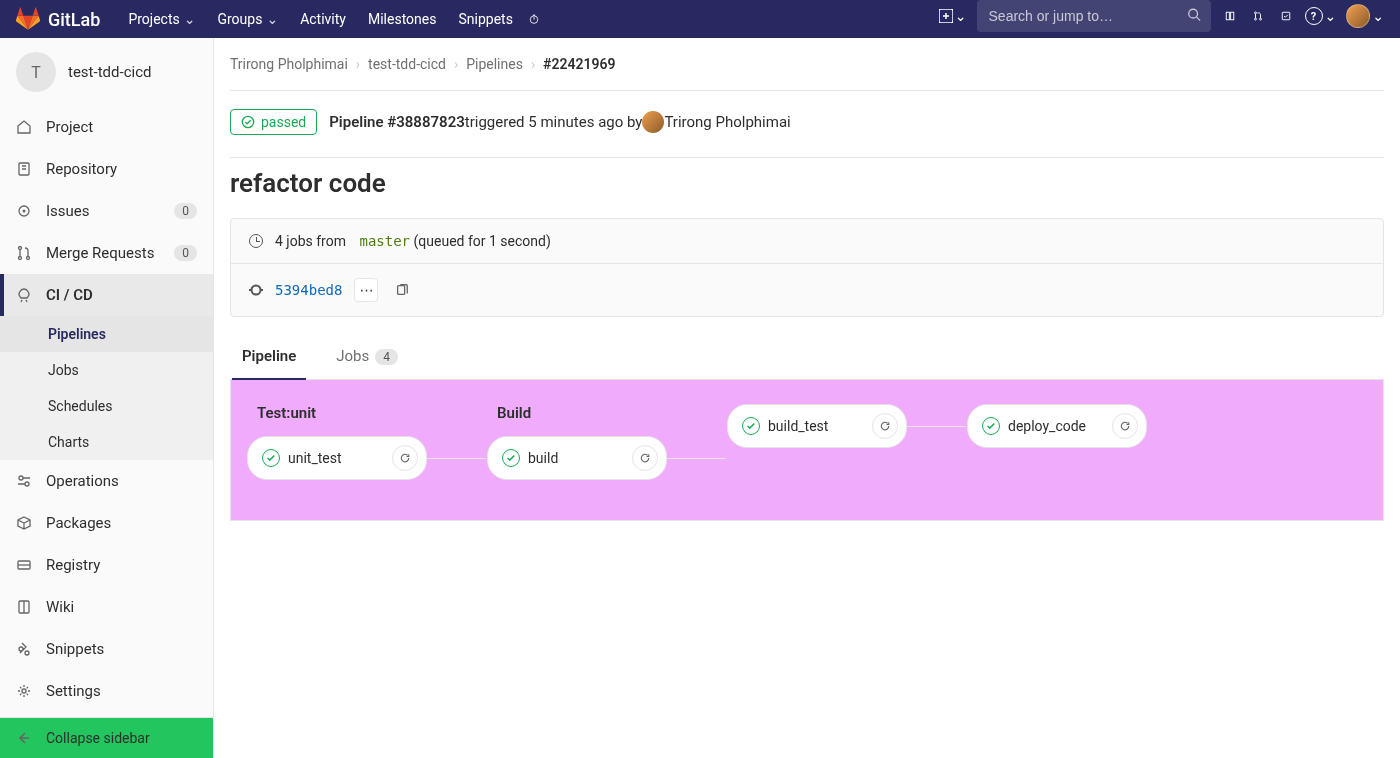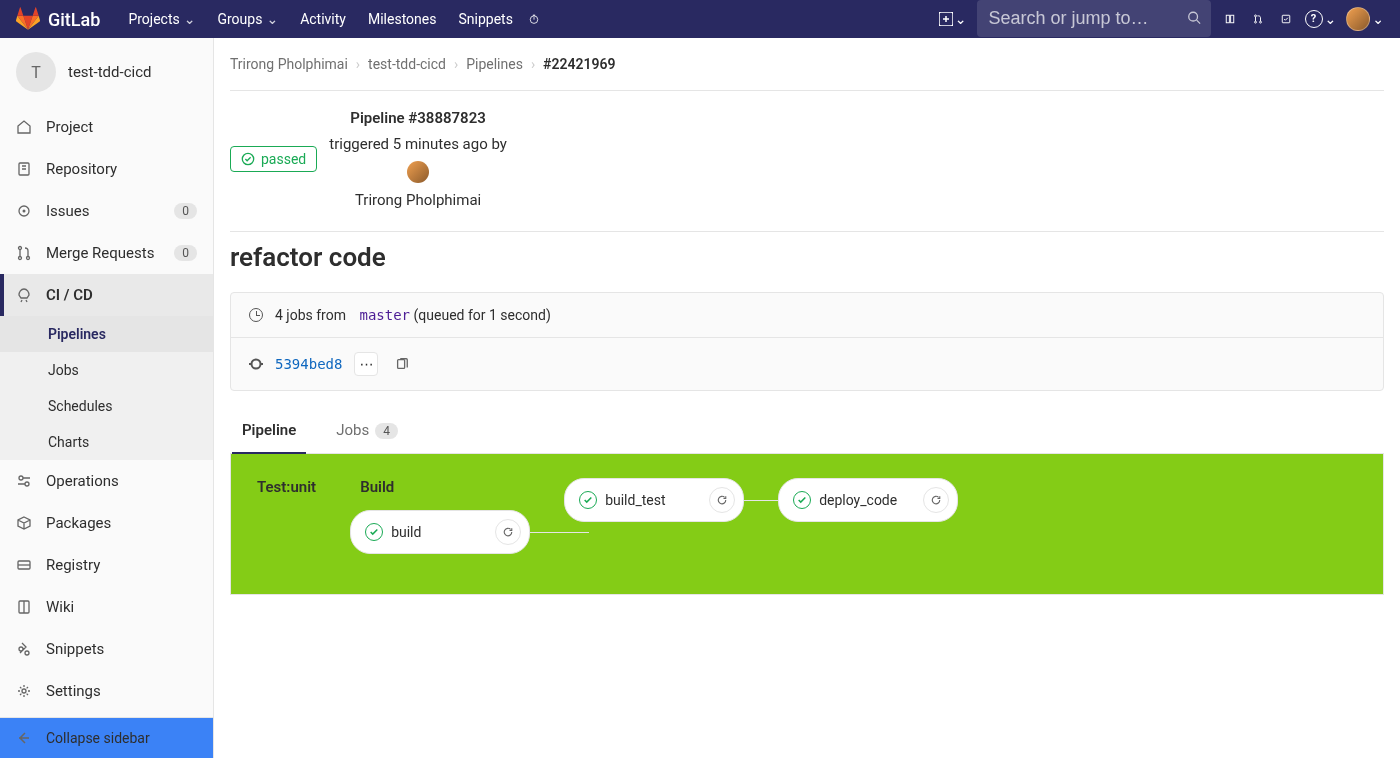--- a/index.html
+++ b/index.html
@@ -8,21 +8,21 @@
 
 .navbar { height: 38px; background: #292961; display: flex; align-items: flex-start; padding: 0 16px; color: #fff; }
 .navbar-left { display: flex; align-items: center; gap: 2px; }
 .logo { display: flex; align-items: center; gap: 8px; margin-right: 16px; }
 .logo svg { width: 24px; height: 24px; }
 .logo-text { font-size: 18px; font-weight: 500; }
 .nav-item { padding: 0 10px; height: 38px; display: flex; align-items: center; font-size: 14px; cursor: pointer; }
 .nav-item .chev { margin-left: 4px; opacity: 0.8; }
 .navbar-right { margin-left: auto; display: flex; align-items: center; gap: 10px; }
 .search-box { position: relative; }
-.search-box input { background: rgba(255,255,255,0.12); border: none; border-radius: 4px; padding: 8px 36px 8px 12px; color: #fff; width: 234px; font-size: 18px; }
+.search-box input { background: rgba(255,255,255,0.12); border: none; border-radius: 4px; padding: 8px 36px 8px 12px; color: #fff; width: 234px; font-size: 14px; }
 .search-box input::placeholder { color: rgba(255,255,255,0.7); }
 .search-box .search-icon { position: absolute; right: 10px; top: 50%; transform: translateY(-50%); opacity: 0.7; }
 .nav-icon { width: 18px; height: 18px; display: flex; align-items: center; justify-content: center; cursor: pointer; padding: 4px; }
 .avatar { width: 24px; height: 24px; border-radius: 50%; background: linear-gradient(135deg,#f0a050,#8b5a2b); border: 1px solid rgba(255,255,255,0.3); }
 .help-circle { width: 18px; height: 18px; border: 1.5px solid #fff; border-radius: 50%; display: flex; align-items: center; justify-content: center; font-size: 11px; font-weight: bold; }
 .dropdown-group { display: flex; align-items: center; gap: 2px; cursor: pointer; }
 
 
 .page { display: flex; height: calc(100vh - 38px); }
 .sidebar { width: 214px; background: #fafafa; border-right: 1px solid #e5e5e5; display: flex; flex-direction: column; position: relative; }
@@ -34,51 +34,51 @@
 .project-name { font-size: 15px; font-weight: 400; color: #2e2e2e; }
 .sidebar-items { flex: 1; overflow-y: auto; }
 .sidebar-item { display: flex; align-items: center; padding: 12px 16px; gap: 14px; cursor: pointer; color: #2e2e2e; }
 .sidebar-item.active { background: #e9e9e9; font-weight: 600; box-shadow: inset 4px 0 0 #292961; }
 .sidebar-icon { width: 16px; height: 16px; flex-shrink: 0; }
 .sidebar-label { flex: 1; font-size: 15px; }
 .badge { background: #e5e5e5; color: #555; border-radius: 10px; padding: 1px 8px; font-size: 12px; }
 .sidebar-sub { background: #f0f0f0; }
 .sidebar-sub-item { padding: 10px 16px 10px 48px; cursor: pointer; font-size: 14px; }
 .sidebar-sub-item.active { background: #e5e5e5; font-weight: 600; color: #292961; }
-.sidebar-footer { border-top: 1px solid #e5e5e5; padding: 12px 16px; display: flex; align-items: center; gap: 14px; cursor: pointer; background: #3b82f6; }
+.sidebar-footer { border-top: 1px solid #e5e5e5; padding: 12px 16px; display: flex; align-items: center; gap: 14px; cursor: pointer; background: #22c55e; }
 
 
 .content-inner { padding: 0 16px; }
 .breadcrumbs { display: flex; align-items: center; gap: 8px; padding: 18px 0; font-size: 14px; color: #707070; border-bottom: 1px solid #e5e5e5; }
 .breadcrumbs .crumb { cursor: pointer; }
 .breadcrumbs .sep { color: #ccc; }
 .breadcrumbs .current { color: #2e2e2e; font-weight: 600; }
 
 .pipeline-header-row { display: flex; align-items: center; gap: 12px; padding: 18px 0; }
 .status-badge { border: 1px solid #1aaa55; color: #1aaa55; border-radius: 4px; padding: 4px 10px; display: flex; align-items: center; gap: 6px; font-size: 14px; }
-.pipeline-title-line { font-size: 15px; display: flex; align-items: center; gap: 8px; flex-direction: column; }
+.pipeline-title-line { font-size: 15px; display: flex; align-items: center; gap: 0; }
 .pipeline-title-line strong { font-weight: 600; }
 .user-avatar-sm { width: 22px; height: 22px; border-radius: 50%; background: linear-gradient(135deg,#f0a050,#8b5a2b); }
 
 .page-title { font-size: 26px; font-weight: 600; padding: 10px 0 20px; border-top: 1px solid #e5e5e5; margin-top: 4px; }
 
 .info-panel { border: 1px solid #e5e5e5; border-radius: 4px; background: #fafafa; margin-bottom: 16px; }
 .info-row { padding: 14px 18px; display: flex; align-items: center; gap: 12px; border-bottom: 1px solid #e5e5e5; }
 .info-row:last-child { border-bottom: none; }
-.branch-link { color: #4c1d95; font-family: ui-monospace, Menlo, monospace; cursor: pointer; padding-left: 10px; }
+.branch-link { color: #4d7c0f; font-family: ui-monospace, Menlo, monospace; cursor: pointer; padding-left: 10px; }
 .commit-sha { color: #1068bf; font-family: ui-monospace, Menlo, monospace; cursor: pointer; }
 .icon-btn-sm { width: 24px; height: 24px; border: 1px solid #e5e5e5; border-radius: 4px; background: #fff; display: flex; align-items: center; justify-content: center; cursor: pointer; }
 
 .tabs { display: flex; align-items: center; border-bottom: 1px solid #e5e5e5; gap: 20px; padding: 0 2px; }
 .tab { padding: 14px 10px; cursor: pointer; font-size: 15px; position: relative; color: #707070; }
 .tab.active { color: #2e2e2e; font-weight: 600; }
 .tab.active::after { content: ''; position: absolute; left: 0; right: 0; bottom: -1px; height: 2px; background: #292961; }
 .tab .badge { margin-left: 6px; }
 
-.pipeline-graph { padding: 24px 16px 40px; background: #84cc16; border: 1px solid #e5e5e5; border-top: none; display: flex; gap: 34px; align-items: flex-start; }
+.pipeline-graph { padding: 24px 16px 40px; background: #f0abfc; border: 1px solid #e5e5e5; border-top: none; display: flex; gap: 60px; align-items: flex-start; }
 .stage { }
 .stage-name { font-weight: 600; padding-bottom: 14px; padding-left: 10px; font-size: 15px; }
 .job-card { position: relative; border: 1px solid #e5e5e5; background: #fff; border-radius: 20px; padding: 8px 14px; width: 180px; display: flex; align-items: center; gap: 8px; cursor: pointer; }
 .job-status { width: 18px; height: 18px; border: 1.5px solid #1aaa55; border-radius: 50%; display: flex; align-items: center; justify-content: center; flex-shrink: 0; }
 .job-name { flex: 1; font-size: 14px; }
 .job-action { width: 26px; height: 26px; border: 1px solid #e5e5e5; border-radius: 50%; display: flex; align-items: center; justify-content: center; flex-shrink: 0; margin-right: -6px; }
 .job-connector { position: absolute; top: 50%; height: 1px; background: #e5e5e5; }
 .job-connector.right { left: 100%; width: 60px; }
 .clock-icon { width: 14px; height: 14px; border: 1.5px solid #555; border-radius: 50%; position: relative; }
 .clock-icon::before { content: ''; position: absolute; left: 50%; top: 50%; width: 4px; height: 1px; background: #555; transform-origin: left; }
@@ -330,20 +330,34 @@
       </div>
 
       <div class="tabs">
         <div class="tab active"><span>Pipeline</span></div>
         <div class="tab"><span>Jobs</span><span class="badge">4</span></div>
       </div>
 
       <div class="pipeline-graph" id="pipeline-graph">
           <div class="stage">
     <div class="stage-name">Test:unit</div>
+    <div class="job-card">
+      <div class="job-connector right"></div>
+      <div class="job-status">
+                <svg width="10" height="10" viewBox="0 0 12 12" fill="none" stroke="#1aaa55" stroke-width="1.8">
+                  <path d="M2 6l2.5 2.5L10 3"></path>
+                </svg>
+              </div>
+      <div class="job-name">unit_test</div>
+      <div class="job-action">
+                <svg width="12" height="12" viewBox="0 0 16 16" fill="none" stroke="#666" stroke-width="1.5">
+                  <path d="M13 8a5 5 0 11-1.5-3.5M13 3v3h-3"></path>
+                </svg>
+              </div>
+    </div>
           </div>
           <div class="stage">
     <div class="stage-name">Build</div>
     <div class="job-card">
       <div class="job-connector right"></div>
       <div class="job-status">
                 <svg width="10" height="10" viewBox="0 0 12 12" fill="none" stroke="#1aaa55" stroke-width="1.8">
                   <path d="M2 6l2.5 2.5L10 3"></path>
                 </svg>
               </div>

